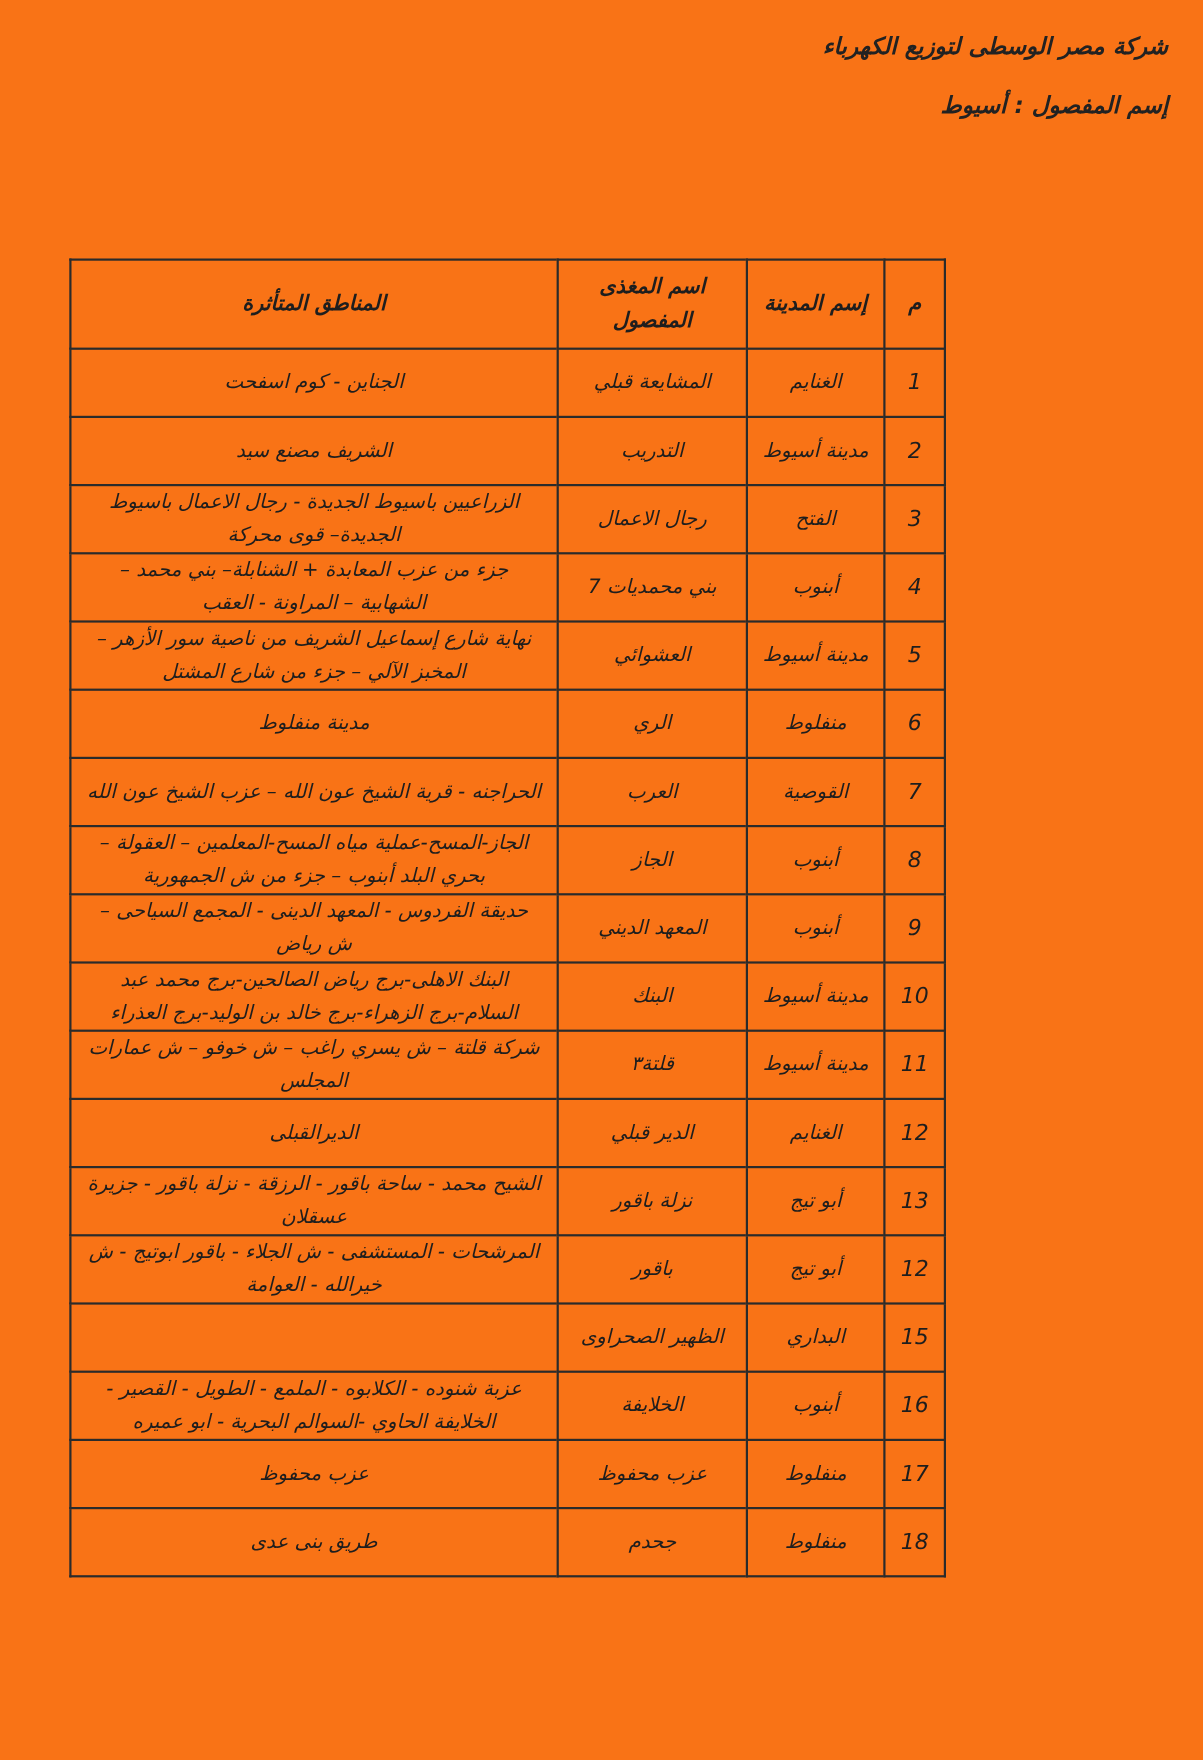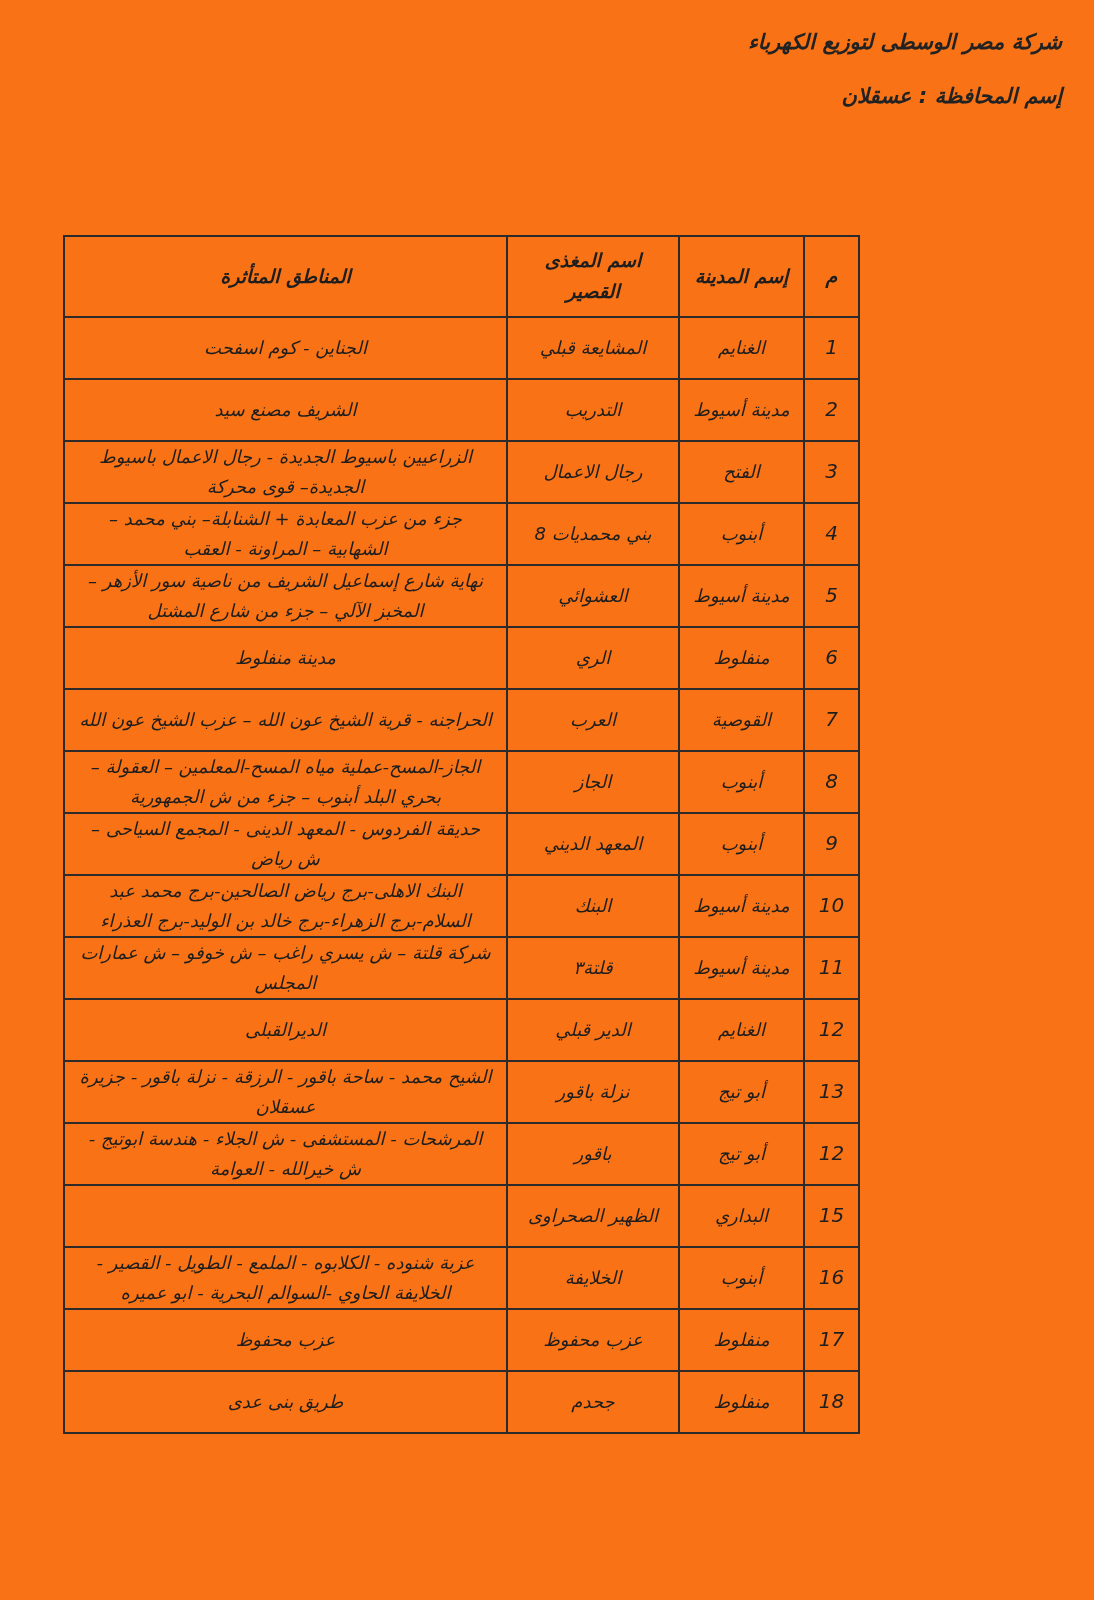--- a/index.html
+++ b/index.html
@@ -68,35 +68,35 @@
   }
   .areas-table td.areas-cell { padding: 0 14px; }
 </style>
 </head>
 <body>
 
 <div class="page">
 
   <div class="doc-header">
     <div class="line">شركة مصر الوسطى لتوزيع الكهرباء</div>
-    <div class="line">إسم المحافظة : عسقلان</div>
+    <div class="line">إسم المفصول : أسيوط</div>
   </div>
 
   <table class="areas-table">
     <colgroup>
       <col class="c-num">
         <col class="c-city">
         <col class="c-feeder">
         <col class="c-areas">
     </colgroup>
     <thead>
       <tr>
         <th>م</th>
         <th>إسم المدينة</th>
-        <th>اسم المغذى القصير</th>
+        <th>اسم المغذى المفصول</th>
         <th>المناطق المتأثرة</th>
       </tr>
     </thead>
     <tbody>
     <tr>
       <td class="num-cell">1</td>
       <td class="city-cell">الغنايم</td>
       <td class="feeder-cell">المشايعة قبلي</td>
       <td class="areas-cell">الجناين - كوم اسفحت</td>
     </tr>
@@ -111,21 +111,21 @@
     <tr>
       <td class="num-cell">3</td>
       <td class="city-cell">الفتح</td>
       <td class="feeder-cell">رجال الاعمال</td>
       <td class="areas-cell">الزراعيين باسيوط الجديدة - رجال الاعمال باسيوط الجديدة– قوى محركة</td>
     </tr>
 
     <tr>
       <td class="num-cell">4</td>
       <td class="city-cell">أبنوب</td>
-      <td class="feeder-cell">بني محمديات 8</td>
+      <td class="feeder-cell">بني محمديات 7</td>
       <td class="areas-cell">جزء من عزب المعابدة + الشنابلة– بني محمد – الشهابية – المراونة - العقب</td>
     </tr>
 
     <tr>
       <td class="num-cell">5</td>
       <td class="city-cell">مدينة أسيوط</td>
       <td class="feeder-cell">العشوائي</td>
       <td class="areas-cell">نهاية شارع إسماعيل الشريف من ناصية سور الأزهر – المخبز الآلي – جزء من شارع المشتل</td>
     </tr>
 
@@ -182,21 +182,21 @@
       <td class="num-cell">13</td>
       <td class="city-cell">أبو تيج</td>
       <td class="feeder-cell">نزلة باقور</td>
       <td class="areas-cell">الشيح محمد - ساحة باقور - الرزقة - نزلة باقور - جزيرة عسقلان</td>
     </tr>
 
     <tr>
       <td class="num-cell">12</td>
       <td class="city-cell">أبو تيج</td>
       <td class="feeder-cell">باقور</td>
-      <td class="areas-cell">المرشحات - المستشفى - ش الجلاء - هندسة ابوتيج - ش خيرالله - العوامة</td>
+      <td class="areas-cell">المرشحات - المستشفى - ش الجلاء - باقور ابوتيج - ش خيرالله - العوامة</td>
     </tr>
 
     <tr>
       <td class="num-cell">15</td>
       <td class="city-cell">البداري</td>
       <td class="feeder-cell">الظهير الصحراوى</td>
       <td class="areas-cell"></td>
     </tr>
 
     <tr>

